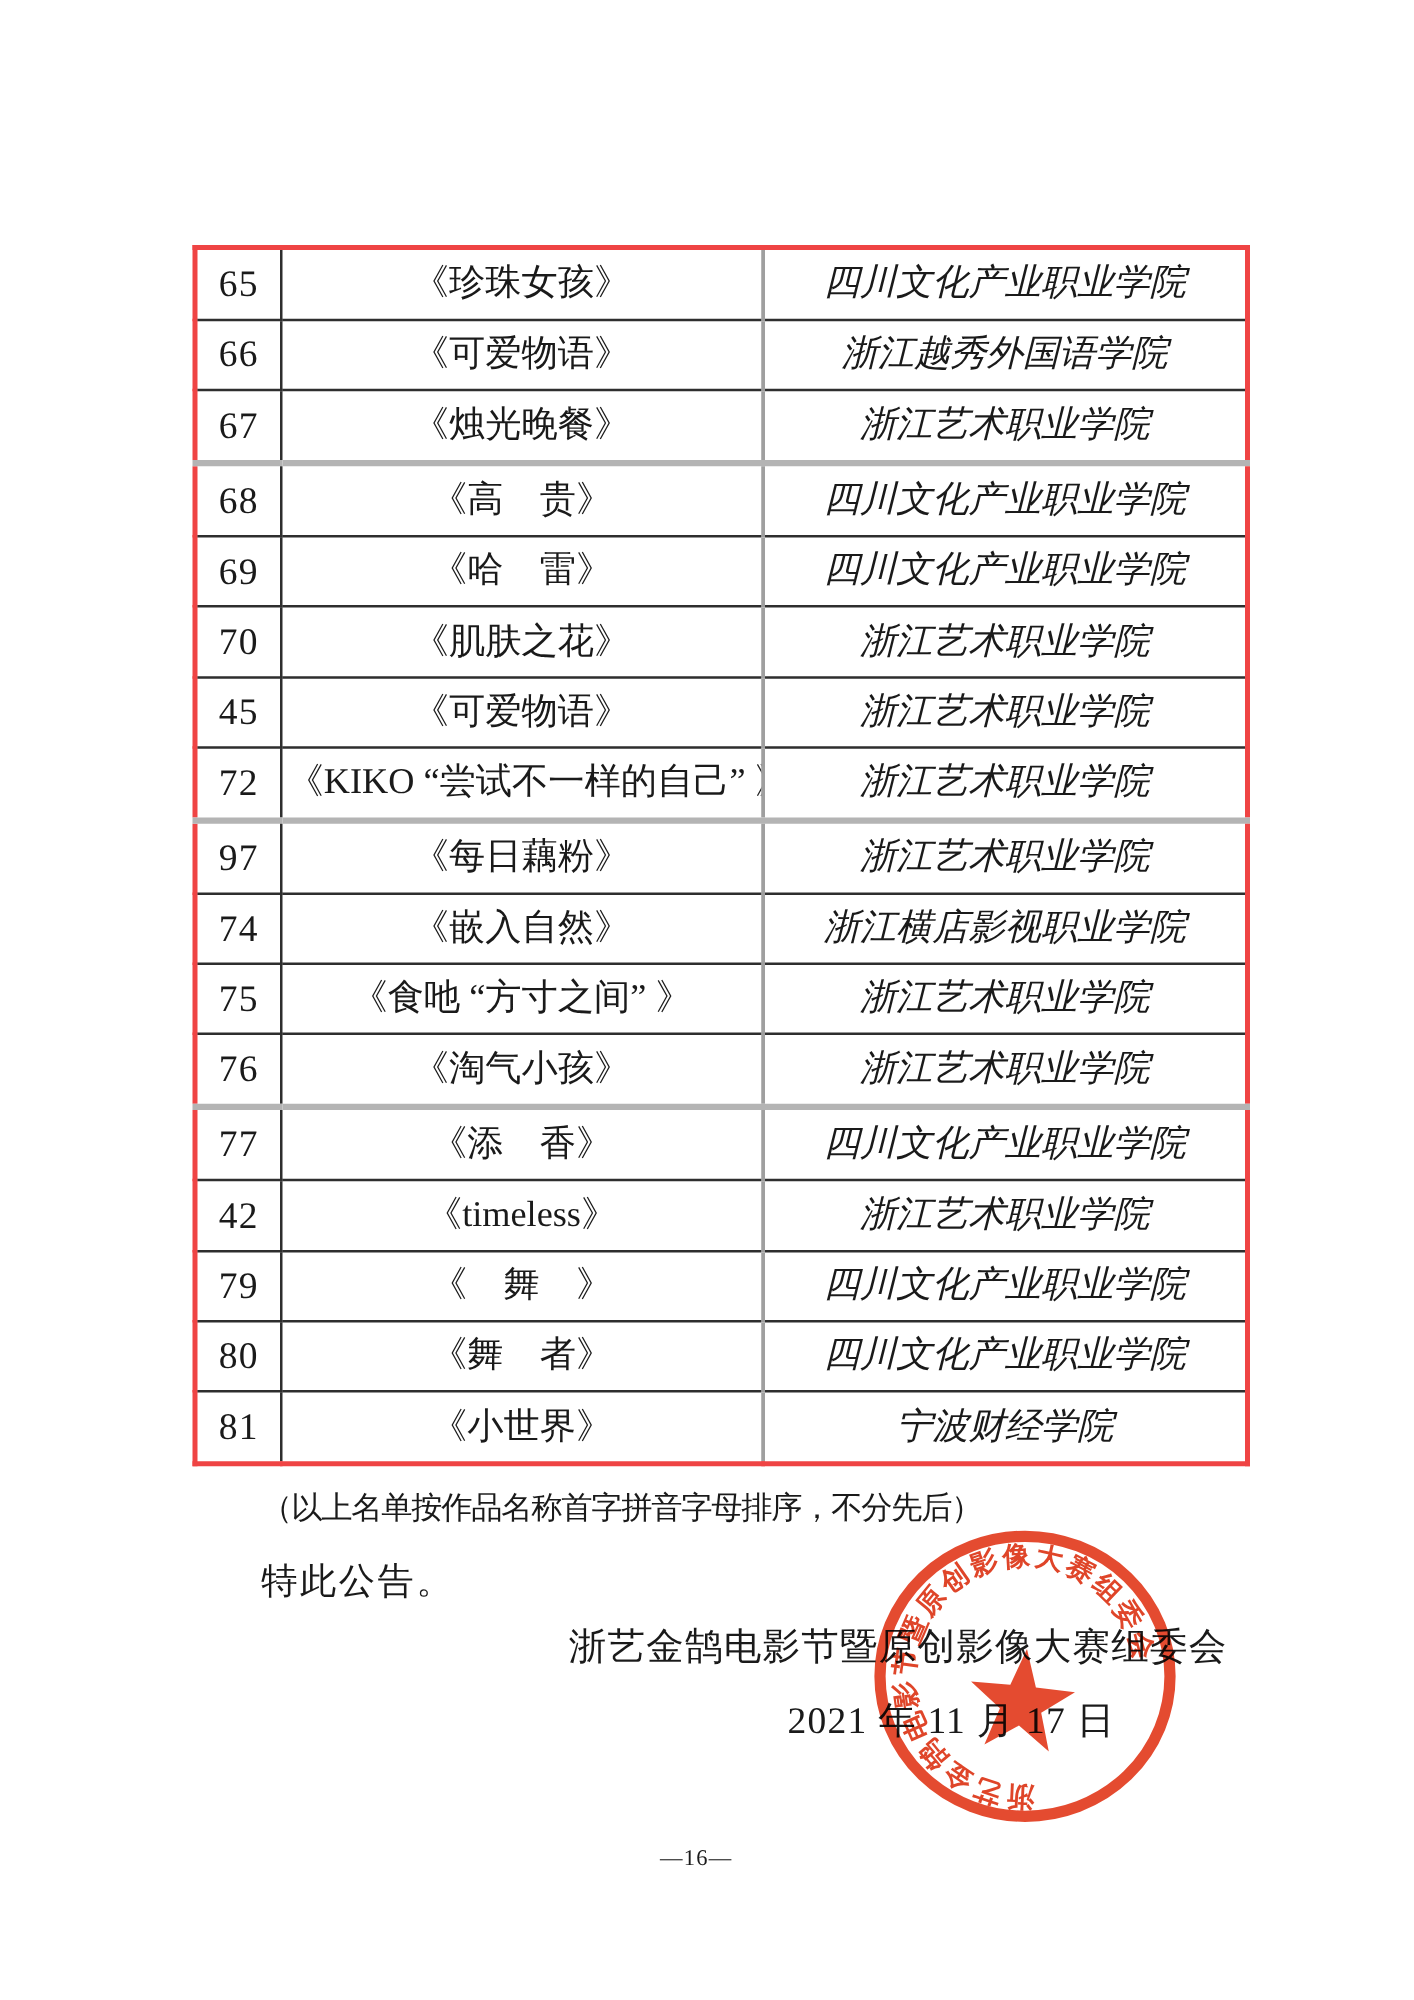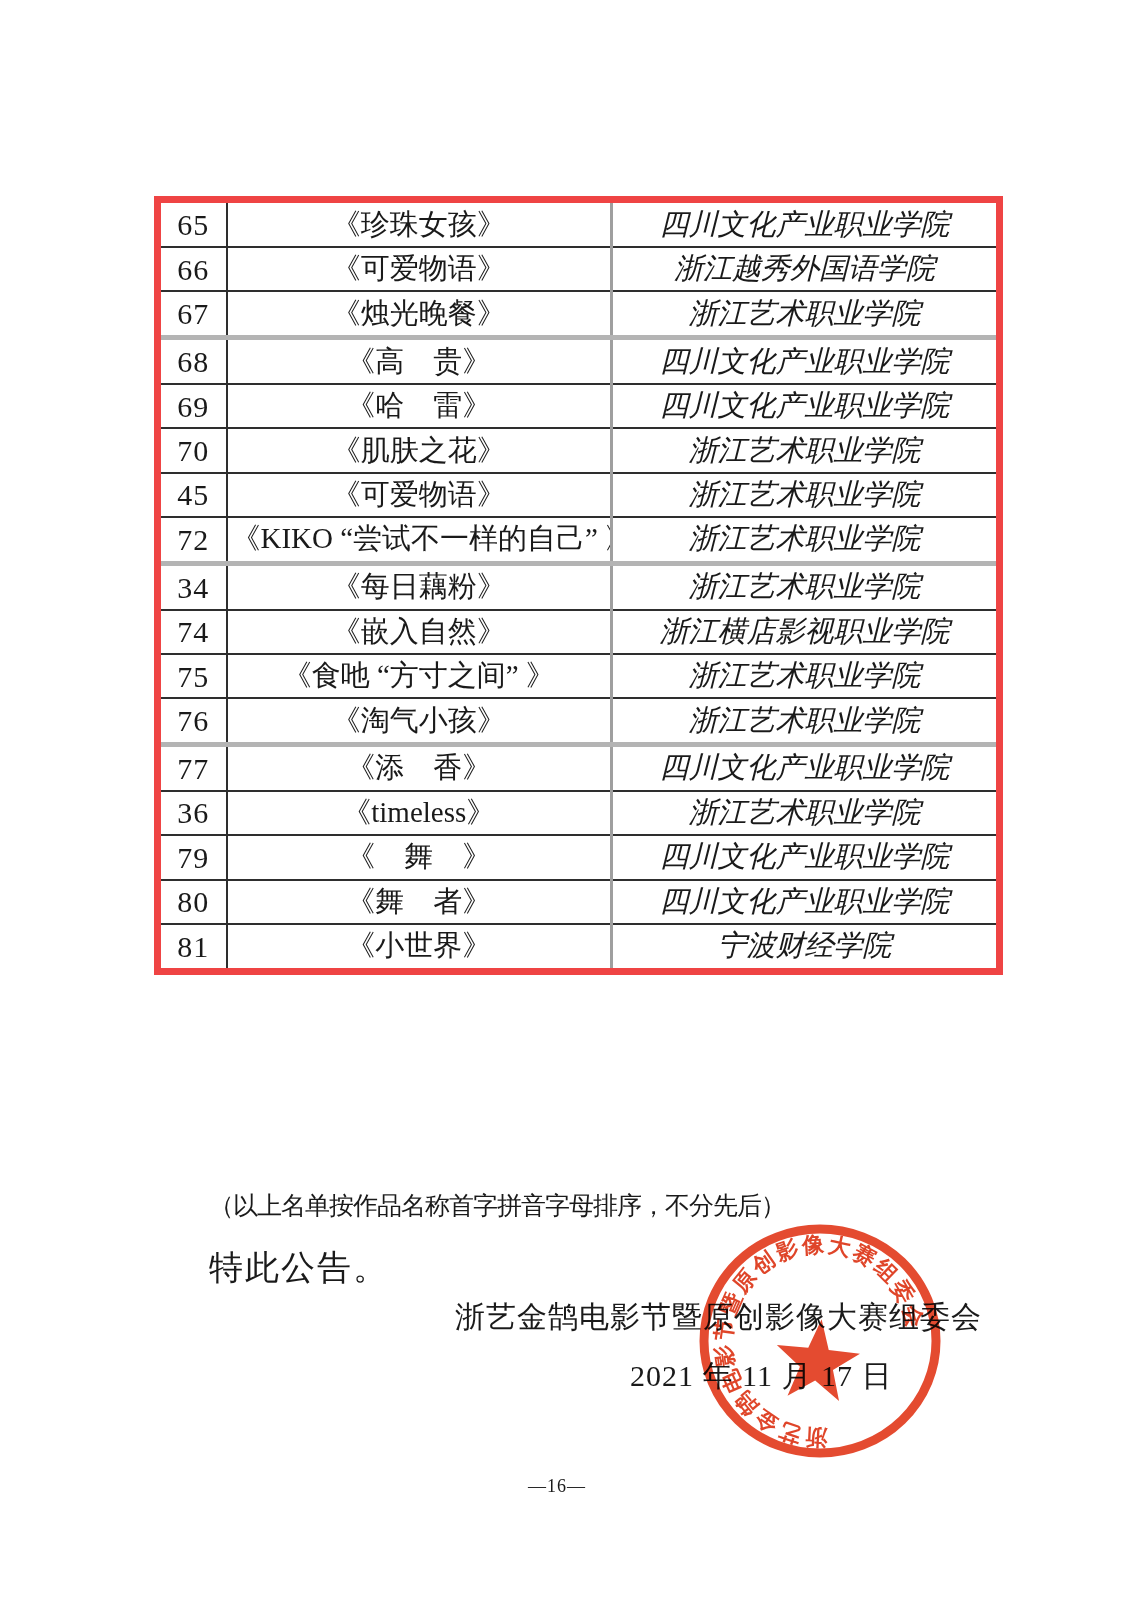--- a/index.html
+++ b/index.html
@@ -3,38 +3,38 @@
 <meta charset="utf-8">
 <style>
   html,body{margin:0;padding:0;}
   body{
     width:1131px;height:1600px;position:relative;background:#ffffff;
     font-family:"Liberation Serif","DejaVu Serif",serif;color:#1a1a1a;
     overflow:hidden;
   }
   
   .works-table{
-    position:absolute;left:154px;top:196px;width:842px;height:779px;
+    position:absolute;left:154px;top:196px;width:842px;height:977px;
     border-collapse:collapse;table-layout:fixed;
-    border:7px solid #ef4444;
+    border:4px solid #ef4444;
   }
   .works-table td{
     border:2px solid #2e2e2e;
     text-align:center;vertical-align:middle;
     font-size:29px;line-height:1.1;
     overflow:hidden;white-space:nowrap;
     padding:0 4px;
   }
   .works-table td.no{font-size:30px;letter-spacing:1px;}
   .works-table td.school{border-left:3px solid #9f9f9f;font-style:italic;}
   .works-table tr.gray-after td{border-bottom:5px solid #b4b4b4;}
   
   .textline{position:absolute;white-space:nowrap;}
   .sort-note{left:209px;top:1189px;font-size:25px;letter-spacing:-1px;}
-  .announce{left:209px;top:1245px;font-size:34px;letter-spacing:2px;}
+  .announce{left:209px;top:1245px;font-size:29px;letter-spacing:2px;}
   .org-line{left:455px;top:1297px;font-size:30px;letter-spacing:1px;}
   .date-line{left:630px;top:1356px;font-size:30px;letter-spacing:1px;}
   .page-num{left:528px;top:1476px;font-size:18px;letter-spacing:1px;}
   
   .seal{
     position:absolute;left:688px;top:1214px;
     mix-blend-mode:multiply;opacity:.92;
   }
 </style>
 </head>
@@ -81,21 +81,21 @@
         <td class="no">45</td>
         <td class="title">《可爱物语》</td>
         <td class="school">浙江艺术职业学院</td>
       </tr>
       <tr class="gray-after">
         <td class="no">72</td>
         <td class="title">《KIKO “尝试不一样的自己” 》</td>
         <td class="school">浙江艺术职业学院</td>
       </tr>
       <tr>
-        <td class="no">34</td>
+        <td class="no">97</td>
         <td class="title">《每日藕粉》</td>
         <td class="school">浙江艺术职业学院</td>
       </tr>
       <tr>
         <td class="no">74</td>
         <td class="title">《嵌入自然》</td>
         <td class="school">浙江横店影视职业学院</td>
       </tr>
       <tr>
         <td class="no">75</td>
@@ -106,21 +106,21 @@
         <td class="no">76</td>
         <td class="title">《淘气小孩》</td>
         <td class="school">浙江艺术职业学院</td>
       </tr>
       <tr>
         <td class="no">77</td>
         <td class="title">《添　香》</td>
         <td class="school">四川文化产业职业学院</td>
       </tr>
       <tr>
-        <td class="no">36</td>
+        <td class="no">42</td>
         <td class="title">《timeless》</td>
         <td class="school">浙江艺术职业学院</td>
       </tr>
       <tr>
         <td class="no">79</td>
         <td class="title">《　舞　》</td>
         <td class="school">四川文化产业职业学院</td>
       </tr>
       <tr>
         <td class="no">80</td>

